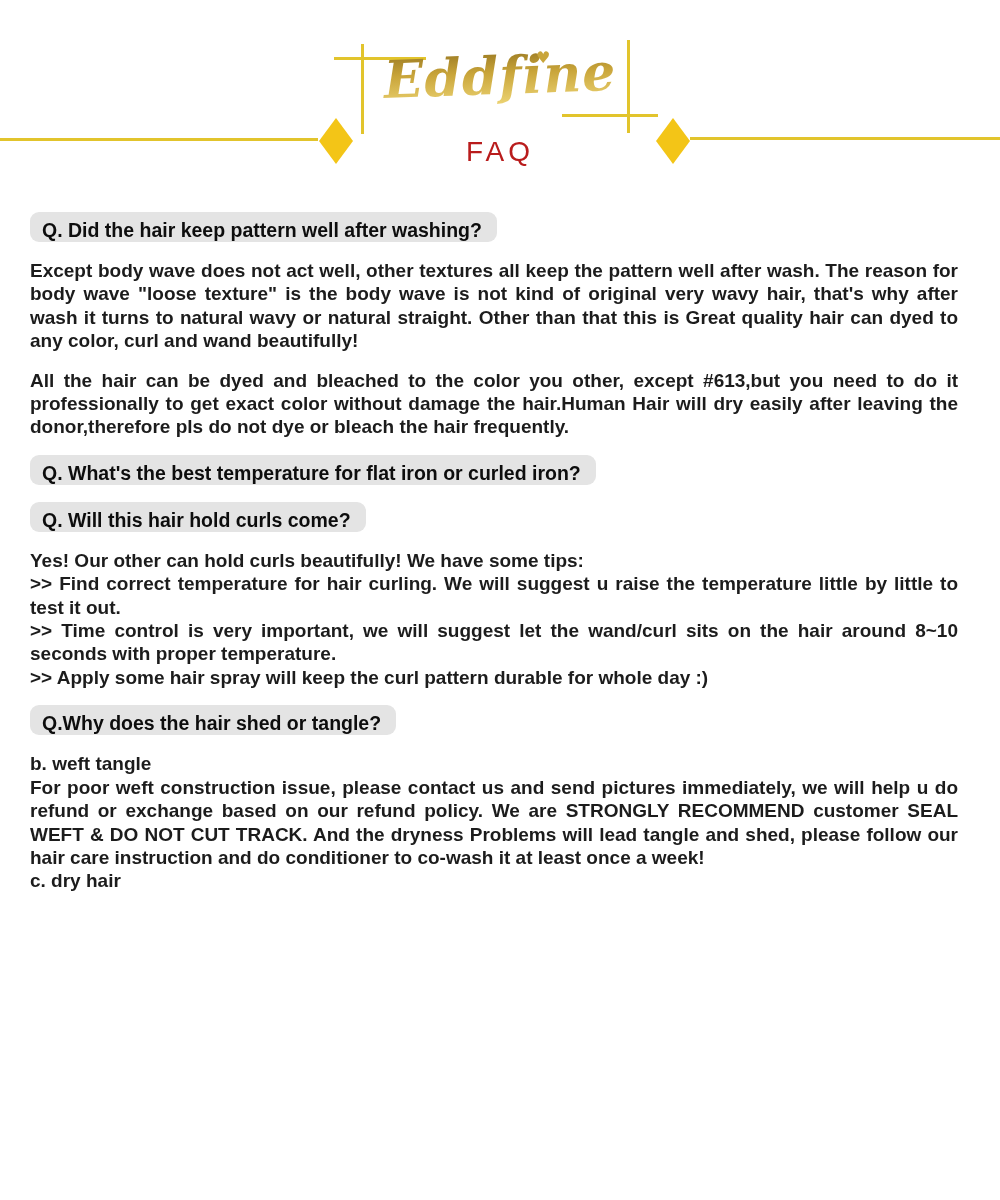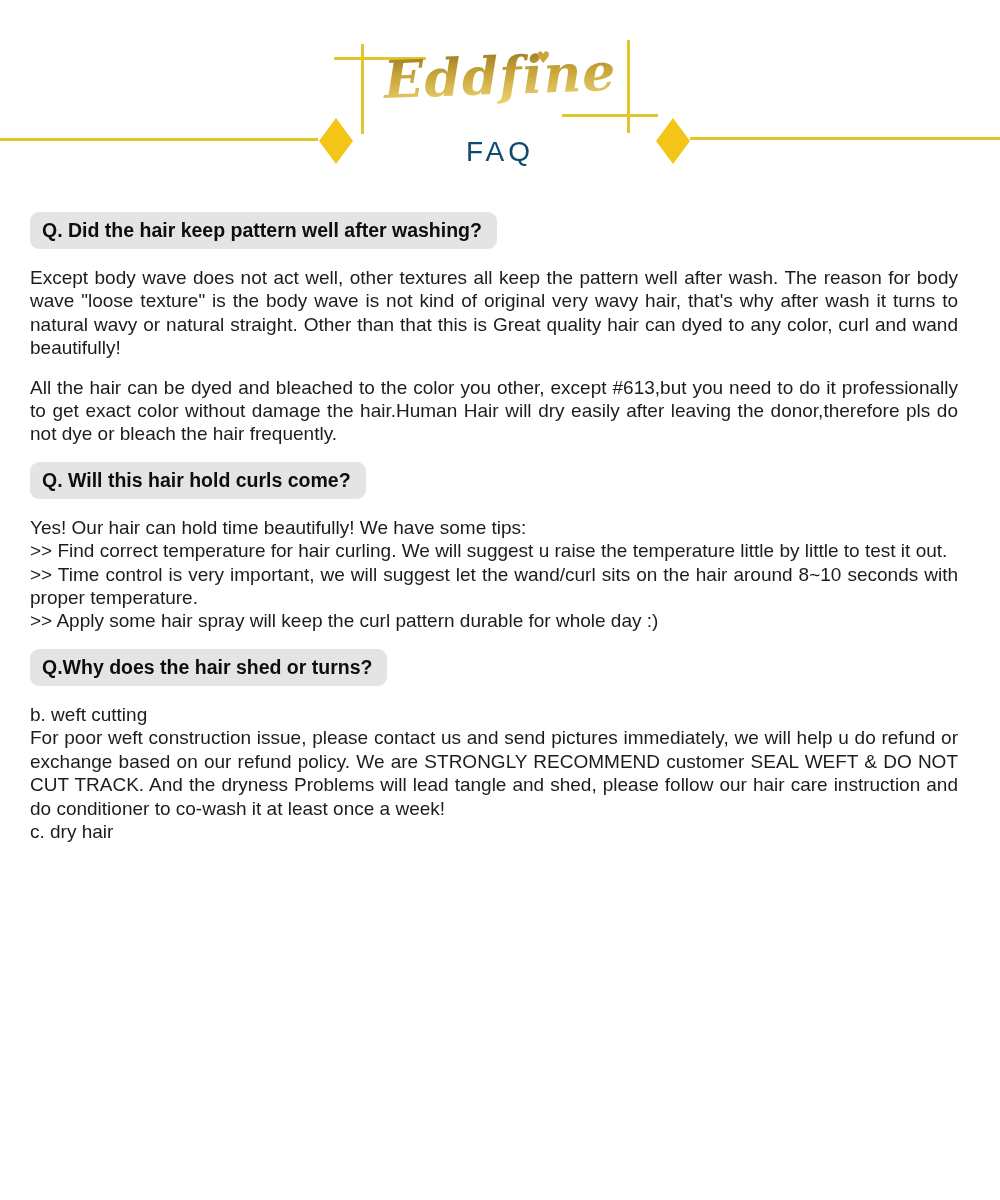--- a/index.html
+++ b/index.html
@@ -52,45 +52,46 @@
   .heart{
     position:absolute;left:536px;top:48px;
     font-size:16px;color:#c9a53a;
     font-family:"DejaVu Sans",sans-serif;
   }
   .subtitle{
     position:absolute;left:0;right:0;top:136px;
     text-align:center;
     font-size:28px;line-height:32px;
     letter-spacing:4px;
-    color:#0c4a6e;
+    color:#b91c1c;
     font-weight:400;
   }
 
   
   .faq{padding:10px 42px 40px 30px;}
   .faq-item{margin:0;}
   .question{
     display:inline-block;
     background:var(--question-bg);
     border-radius:9px;
-    padding:6px 15px 7px 12px;
+    padding:6px 15px 0 12px;
     font-size:19.5px;
     font-weight:bold;
     line-height:24px;
     color:#0d0d0d;
     margin:0 0 17px 0;
   }
   .answer{margin:0 0 16px 0;}
   .answer p{
     margin:0;
     font-size:19px;
     line-height:23.4px;
     text-align:justify;
     color:var(--text);
+    font-weight:bold;
   }
 </style>
 </head>
 <body>
 
 <div class="header">
   <div class="hline line-left-long"></div>
   <div class="diamond diamond-left"></div>
   <div class="vline vline-left"></div>
   <div class="hline cross-left"></div>
@@ -114,33 +115,34 @@
       </div>
   </div>
 
   <div class="faq-item">
     <div class="answer">
         <p>All the hair can be dyed and bleached to the color you other, except #613,but you need to do it professionally to get exact color without damage the hair.Human Hair will dry easily after leaving the donor,therefore pls do not dye or bleach the hair frequently.</p>
       </div>
   </div>
 
   <div class="faq-item">
+    <div class="question">Q. What's the best temperature for flat iron or curled iron?</div>
   </div>
 
   <div class="faq-item">
     <div class="question">Q. Will this hair hold curls come?</div>
     <div class="answer">
-        <p>Yes! Our hair can hold time beautifully! We have some tips:</p>
+        <p>Yes! Our other can hold curls beautifully! We have some tips:</p>
         <p>&gt;&gt; Find correct temperature for hair curling. We will suggest u raise the temperature little by little to test it out.</p>
         <p>&gt;&gt; Time control is very important, we will suggest let the wand/curl sits on the hair around 8~10 seconds with proper temperature.</p>
         <p>&gt;&gt; Apply some hair spray will keep the curl pattern durable for whole day :)</p>
       </div>
   </div>
 
   <div class="faq-item">
-    <div class="question">Q.Why does the hair shed or turns?</div>
+    <div class="question">Q.Why does the hair shed or tangle?</div>
     <div class="answer">
-        <p>b. weft cutting</p>
+        <p>b. weft tangle</p>
         <p>For poor weft construction issue, please contact us and send pictures immediately, we will help u do refund or exchange based on our refund policy. We are STRONGLY RECOMMEND customer SEAL WEFT &amp; DO NOT CUT TRACK. And the dryness Problems will lead tangle and shed, please follow our hair care instruction and do conditioner to co-wash it at least once a week!</p>
         <p>c. dry hair</p>
       </div>
   </div>
 </div>
 
 </body></html>

